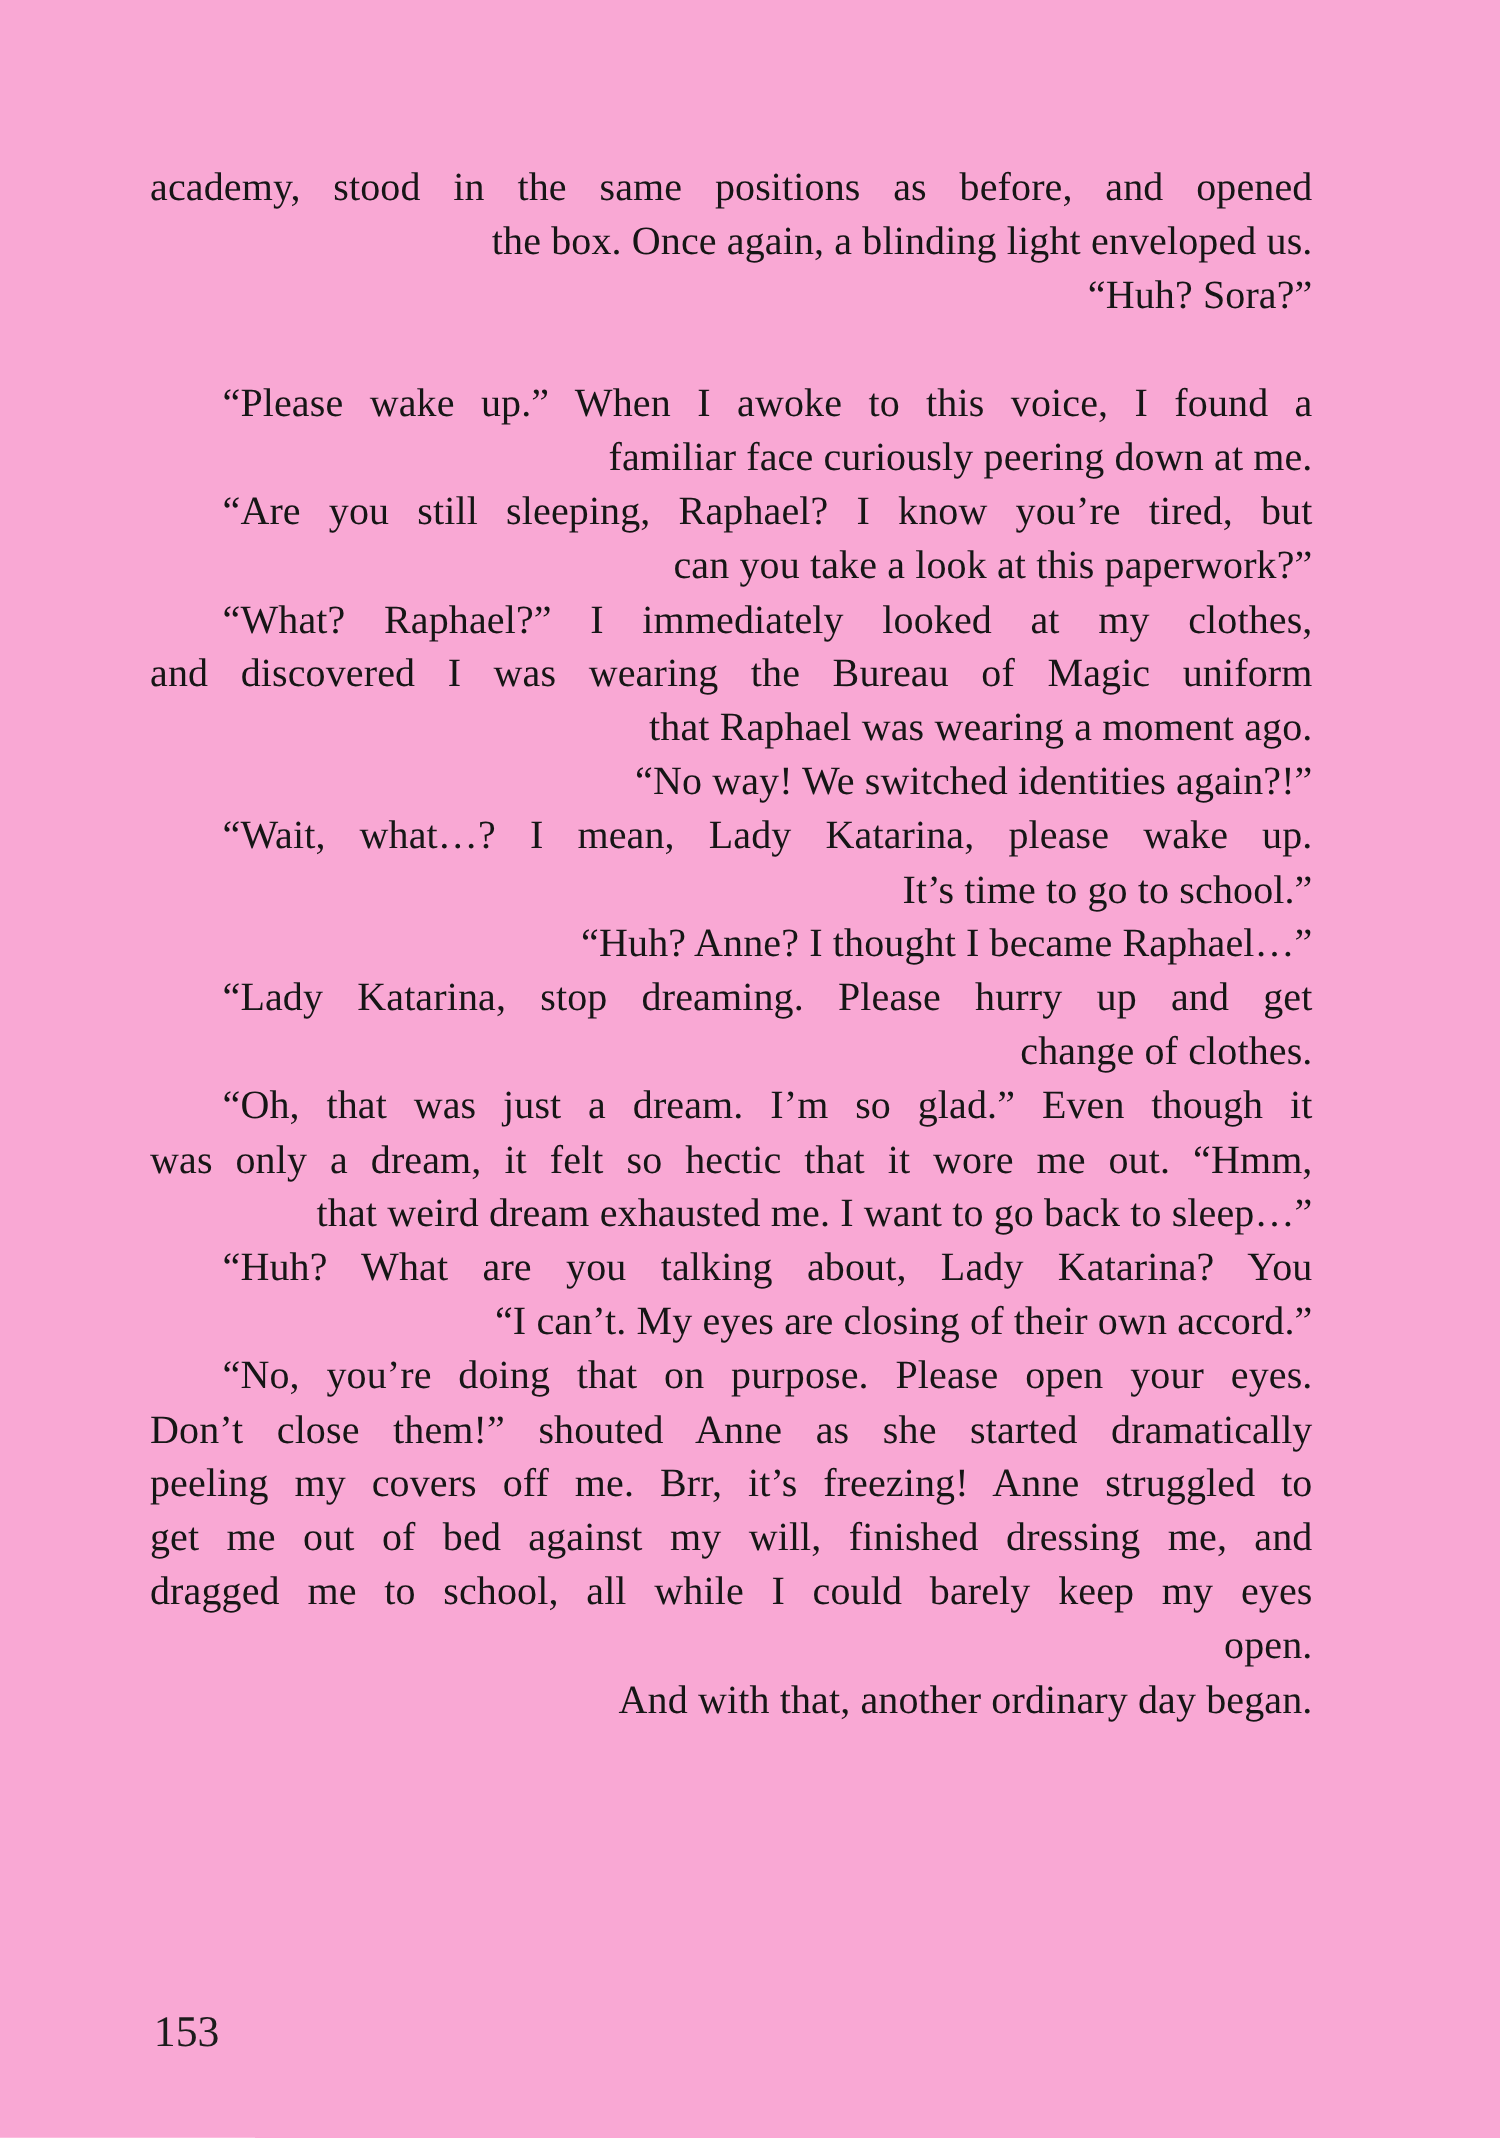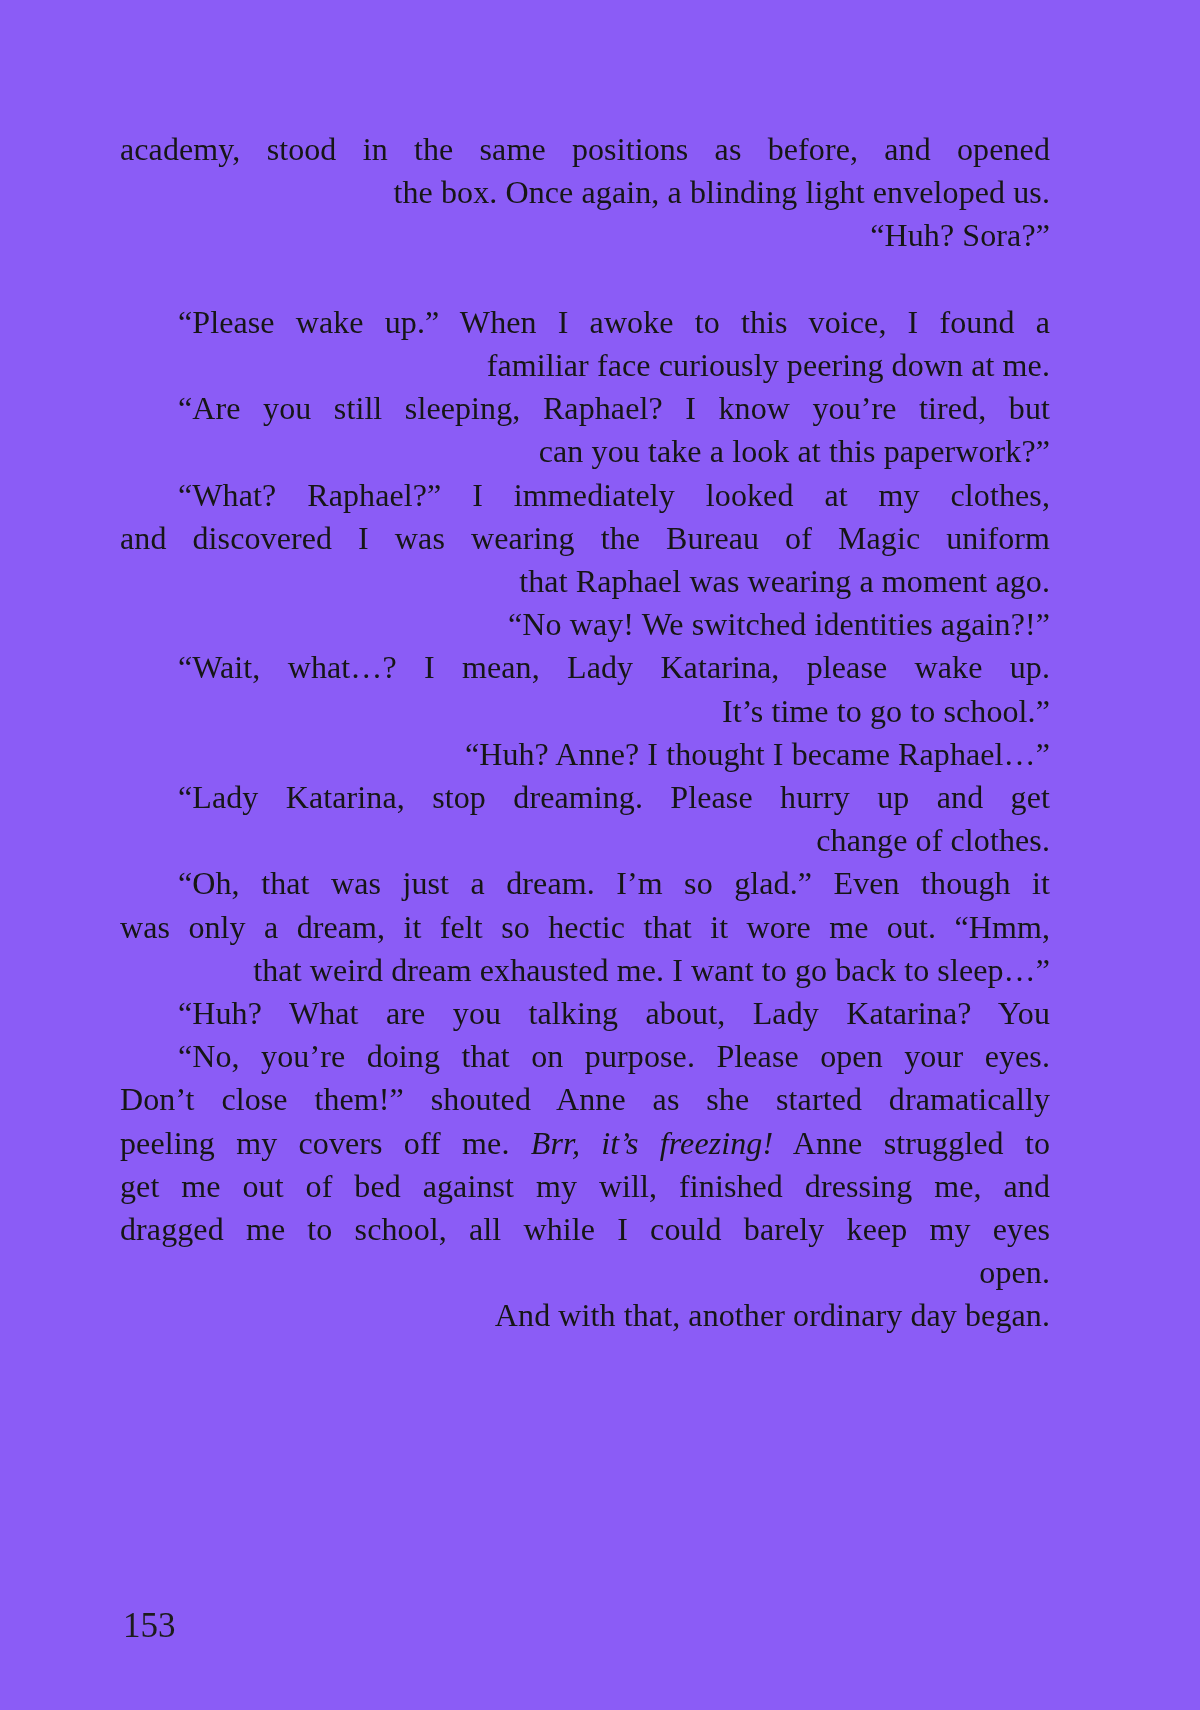--- a/index.html
+++ b/index.html
@@ -11,21 +11,21 @@
     height: 1710px;
     background: #ffffff;
     font-family: "Liberation Serif", "DejaVu Serif", serif;
     color: #161616;
     overflow: hidden;
   }
   .page {
     position: relative;
     width: 1200px;
     height: 1710px;
-    background: #8b5cf6;
+    background: #f9a8d4;
   }
   .text-block {
     position: absolute;
     left: 120px;
     top: 128px;
     width: 930px;
     font-size: 32px;
     line-height: 43.2px;
     letter-spacing: 0.1px;
   }
@@ -34,21 +34,21 @@
   .line {
     text-align: right;
   }
   .line.justify {
     text-align: justify;
     text-align-last: justify;
   }
   .line.indent {
     text-indent: 58px;
   }
-  .italic { font-style: italic; }
+  .italic { }
   .folio {
     position: absolute;
     left: 123px;
     top: 1608px;
     font-size: 35px;
     line-height: 1;
     color: #1c1c1c;
   }
 </style>
 </head>
@@ -92,20 +92,23 @@
       </div>
       <div class="paragraph">
         <div class="line justify indent"><span>“Oh, that was just a dream. I’m so glad.” Even though it</span></div>
         <div class="line justify"><span>was only a dream, it felt so hectic that it wore me out. “Hmm,</span></div>
         <div class="line"><span>that weird dream exhausted me. I want to go back to sleep…”</span></div>
       </div>
       <div class="paragraph">
         <div class="line justify indent"><span>“Huh? What are you talking about, Lady Katarina? You</span></div>
       </div>
       <div class="paragraph">
+        <div class="line indent"><span>“I can’t. My eyes are closing of their own accord.”</span></div>
+      </div>
+      <div class="paragraph">
         <div class="line justify indent"><span>“No, you’re doing that on purpose. Please open your eyes.</span></div>
         <div class="line justify"><span>Don’t close them!” shouted Anne as she started dramatically</span></div>
         <div class="line justify"><span>peeling my covers off me. </span><span class="italic">Brr, it’s freezing!</span><span> Anne struggled to</span></div>
         <div class="line justify"><span>get me out of bed against my will, finished dressing me, and</span></div>
         <div class="line justify"><span>dragged me to school, all while I could barely keep my eyes</span></div>
         <div class="line"><span>open.</span></div>
       </div>
       <div class="paragraph">
         <div class="line indent"><span>And with that, another ordinary day began.</span></div>
       </div>

